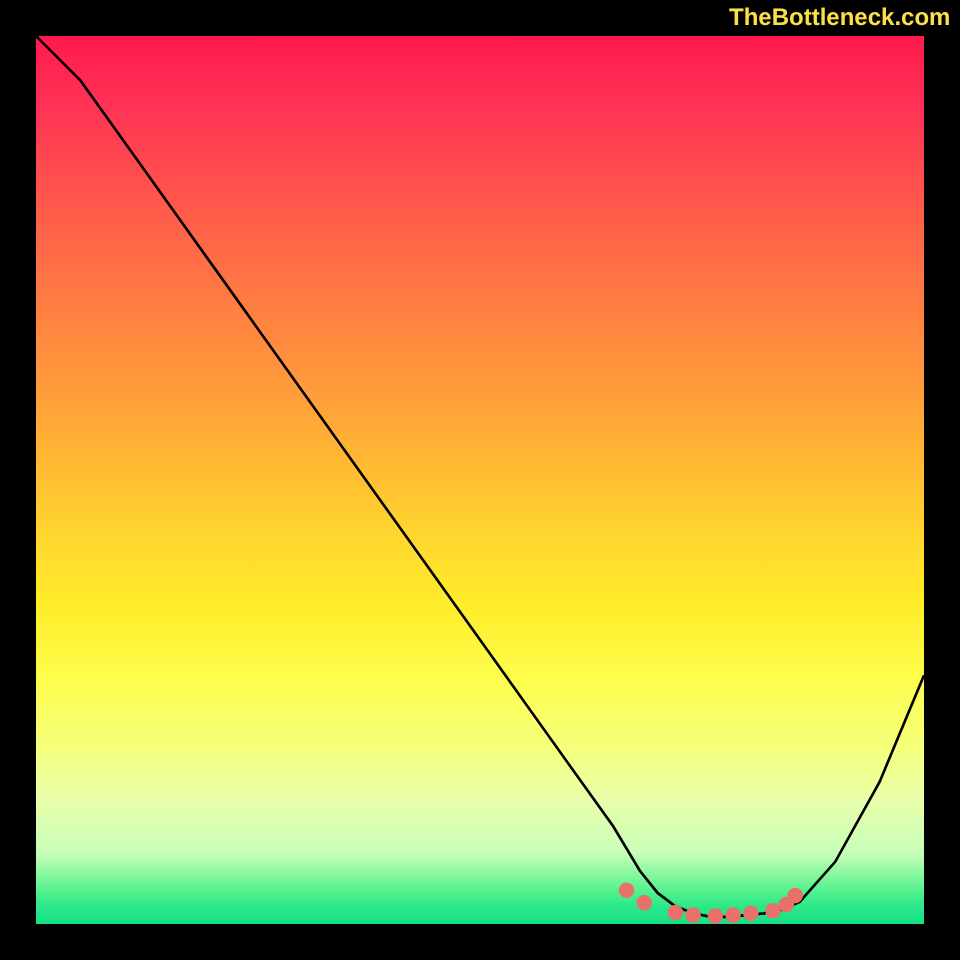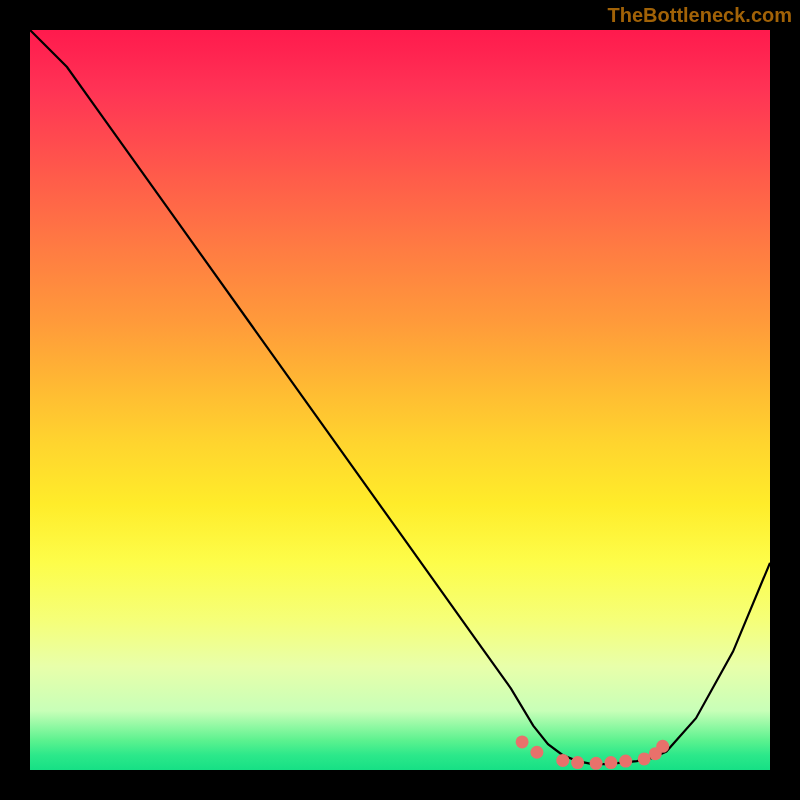--- a/index.html
+++ b/index.html
@@ -14,21 +14,21 @@
   .chart-container {
     position: relative;
     width: 800px;
     height: 800px;
     background: #000;
   }
   .watermark {
     position: absolute;
     top: 4px;
     right: 8px;
-    color: #a16207;
+    color: #fde047;
     font-size: 20px;
     font-weight: bold;
     z-index: 10;
   }
   .plot-area {
     position: absolute;
     left: 30px;
     top: 30px;
     width: 740px;
     height: 740px;

